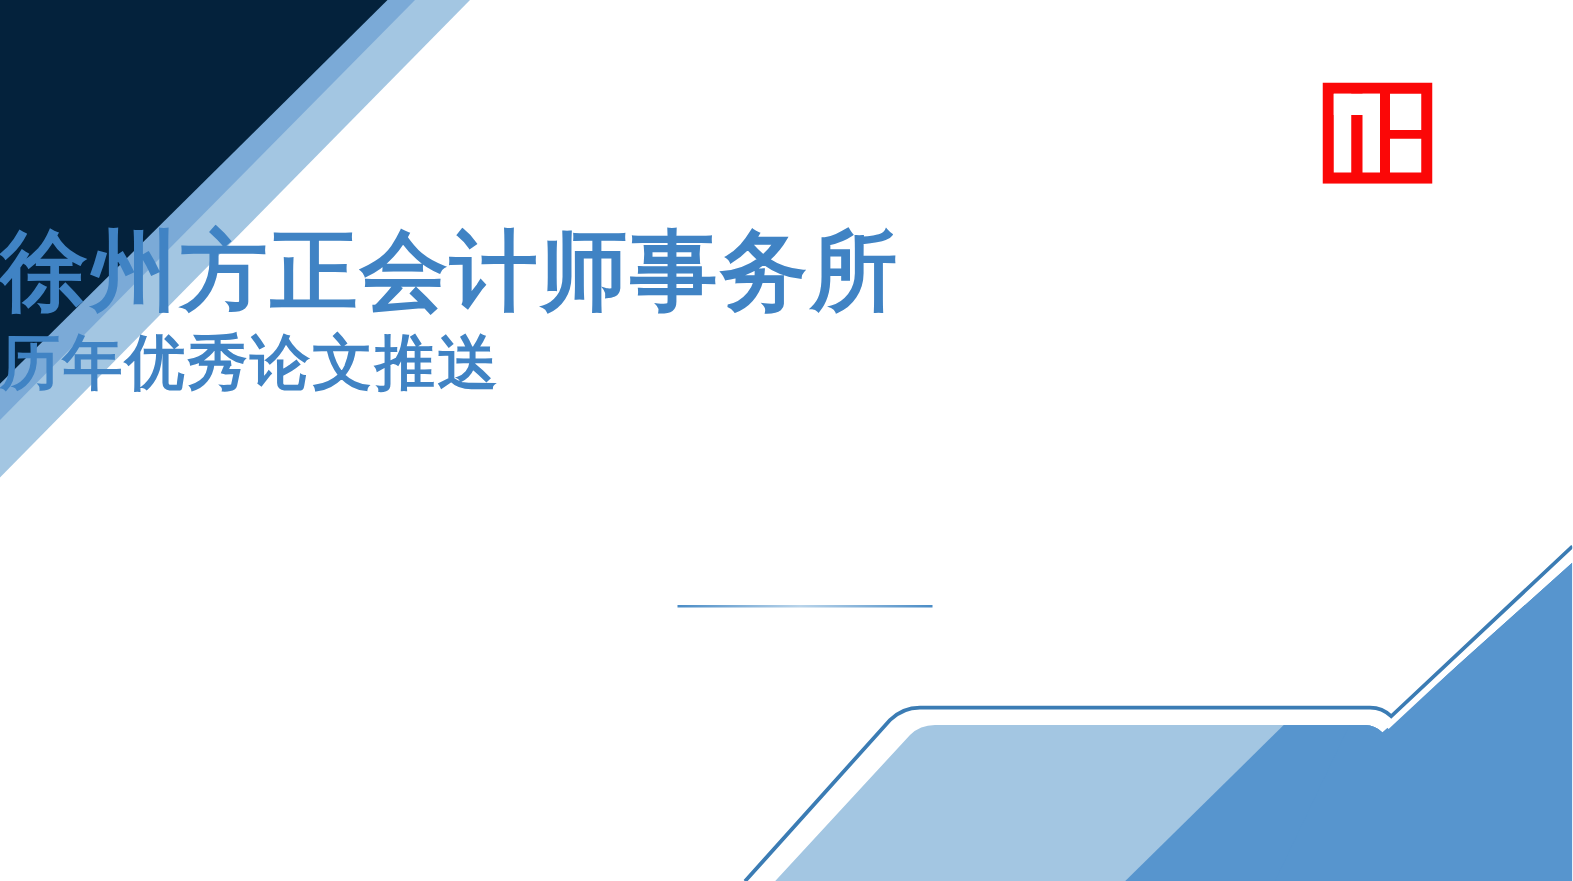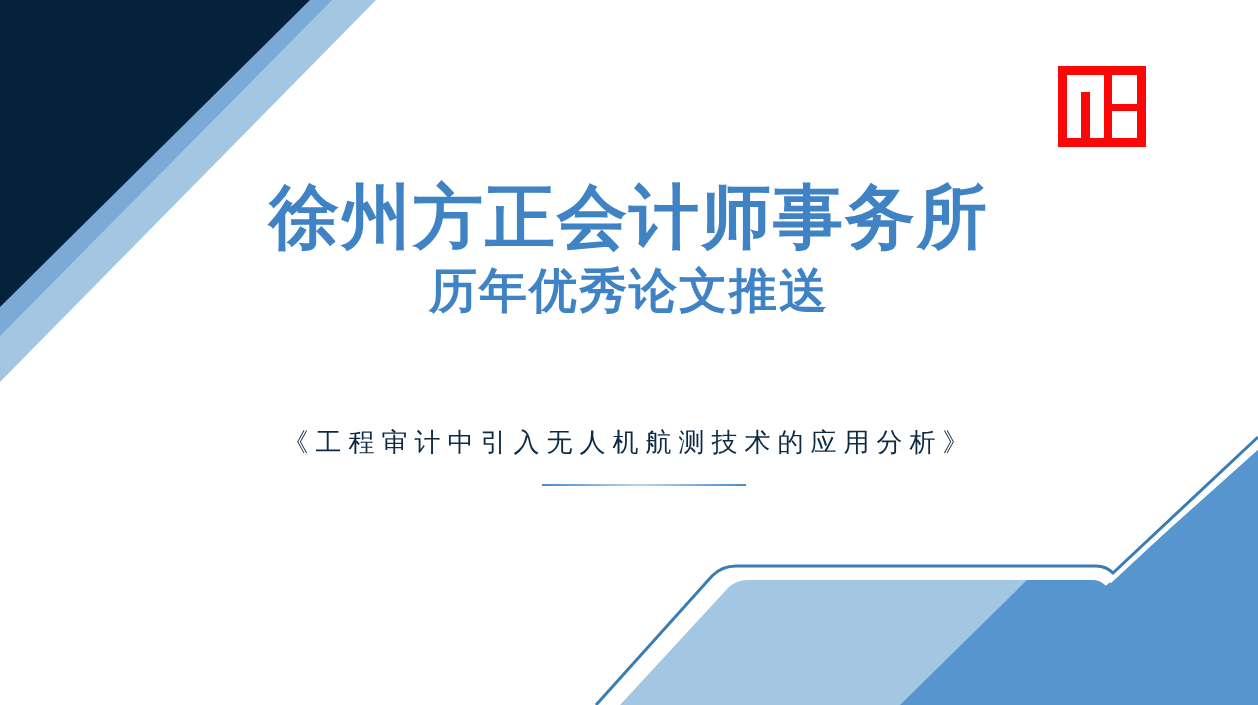--- a/index.html
+++ b/index.html
@@ -32,21 +32,21 @@
     width: 88px;
     height: 81px;
   }
 
   
   #title-block {
     position: absolute;
     left: 0;
     top: 182px;
     width: 1258px;
-    text-align: center;
+    text-align: left;
   }
   .title-line {
     font-family: "DejaVu Sans", "Liberation Sans", sans-serif;
     font-weight: bold;
     line-height: 1.0;
     white-space: nowrap;
   }
   #title-line-1 {
     font-size: 70px;
     letter-spacing: 2px;
@@ -126,17 +126,16 @@
     <rect x="54" y="9" width="25" height="29" fill="#ffffff"></rect>
 
     <rect x="54" y="45" width="25" height="27" fill="#ffffff"></rect>
   </svg>
 
   <div id="title-block">
     <div class="title-line" id="title-line-1" style="color:#4083c4;">徐州方正会计师事务所</div>
     <div class="title-line" id="title-line-2" style="color:#4083c4;">历年优秀论文推送</div>
   </div>
 
-  <div id="subtitle-line" style="color:#0e2a44;">《工程审计中引入无人机航测技术的应用分析》</div>
 
   <div id="title-divider"></div>
 
 </div>
 
 </body></html>

